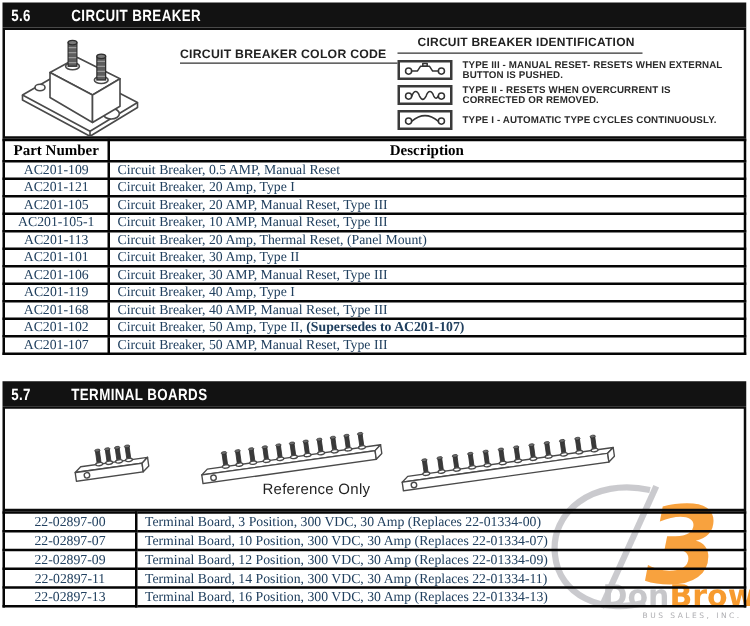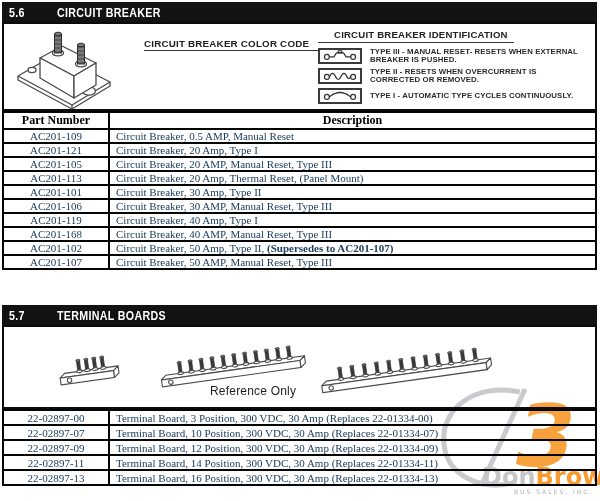--- a/index.html
+++ b/index.html
@@ -50,21 +50,21 @@
   .ident-label {
     font-size:7.8px; font-weight:bold; color:#2b2b2b; line-height:8.3px;
     letter-spacing:.1px; width:218px;
   }
   
   table { position:absolute; left:2px; width:595px; border-collapse:collapse; table-layout:fixed; background:transparent; }
   #table-breaker { top:111px; }
   #table-terminal { top:409px; }
   th, td { border:2px solid #040404; overflow:hidden; white-space:nowrap; }
   th { font-family:"Liberation Serif", serif; font-size:12px; font-weight:bold; color:#000; height:13px; padding:0; text-align:center; }
-  th.part-h { width:106px; }
+  th.part-h { width:84px; }
   td { font-family:"Liberation Serif", serif; font-size:11px; color:#21405f; height:14px; padding:0; }
   td.part { width:106px; text-align:center; }
   td.desc { padding-left:6px; text-align:left; }
   td.desc b { font-weight:bold; }
   #table-terminal td { height:15px; }
   
   .refonly { position:absolute; left:206px; top:57px; font-size:12px; color:#1f1f1f; letter-spacing:.2px; }
   .board { position:absolute; overflow:visible; }
   #board-small { left:52px; top:28px; }
   #board-mid   { left:152px; top:8px; }
@@ -130,21 +130,21 @@
         <span class="ident-icon">
           <svg width="40" height="14" viewBox="0 0 44 16">
             <g stroke="#333" fill="none" stroke-width="1.4" stroke-linecap="round" stroke-linejoin="round">
               <circle cx="7" cy="9" r="2.8"></circle>
                 <circle cx="37" cy="9" r="2.8"></circle>
               <path d="M10,9 H15 L18,4.5 H26 L29,9 H34"></path>
               <rect x="20" y="2" width="4" height="2.5"></rect>
             </g>
           </svg>
         </span>
-        <span class="ident-label">TYPE III - MANUAL RESET- RESETS WHEN EXTERNAL BREAKER IS PUSHED.</span>
+        <span class="ident-label">TYPE III - MANUAL RESET- RESETS WHEN EXTERNAL BUTTON IS PUSHED.</span>
       </div>
 
       <div class="ident-row">
         <span class="ident-icon">
           <svg width="40" height="14" viewBox="0 0 44 16">
             <g stroke="#333" fill="none" stroke-width="1.4" stroke-linecap="round">
               <circle cx="7" cy="9" r="2.8"></circle>
                 <circle cx="37" cy="9" r="2.8"></circle>
               <path d="M10,9 C12,3.5 15,3.5 17,9 C19,13 21,13 23,9 C25,3.5 28,3.5 30,9 C31.5,12 33,11 34,9"></path>
             </g>
@@ -180,20 +180,24 @@
           <td class="part">AC201-109</td>
           <td class="desc">Circuit Breaker, 0.5 AMP, Manual Reset</td>
         </tr>
         <tr>
           <td class="part">AC201-121</td>
           <td class="desc">Circuit Breaker, 20 Amp, Type I</td>
         </tr>
         <tr>
           <td class="part">AC201-105</td>
           <td class="desc">Circuit Breaker, 20 AMP, Manual Reset, Type III</td>
+        </tr>
+        <tr>
+          <td class="part">AC201-105-1</td>
+          <td class="desc">Circuit Breaker, 10 AMP, Manual Reset, Type III</td>
         </tr>
         <tr>
           <td class="part">AC201-113</td>
           <td class="desc">Circuit Breaker, 20 Amp, Thermal Reset, (Panel Mount)</td>
         </tr>
         <tr>
           <td class="part">AC201-101</td>
           <td class="desc">Circuit Breaker, 30 Amp, Type II</td>
         </tr>
         <tr>

